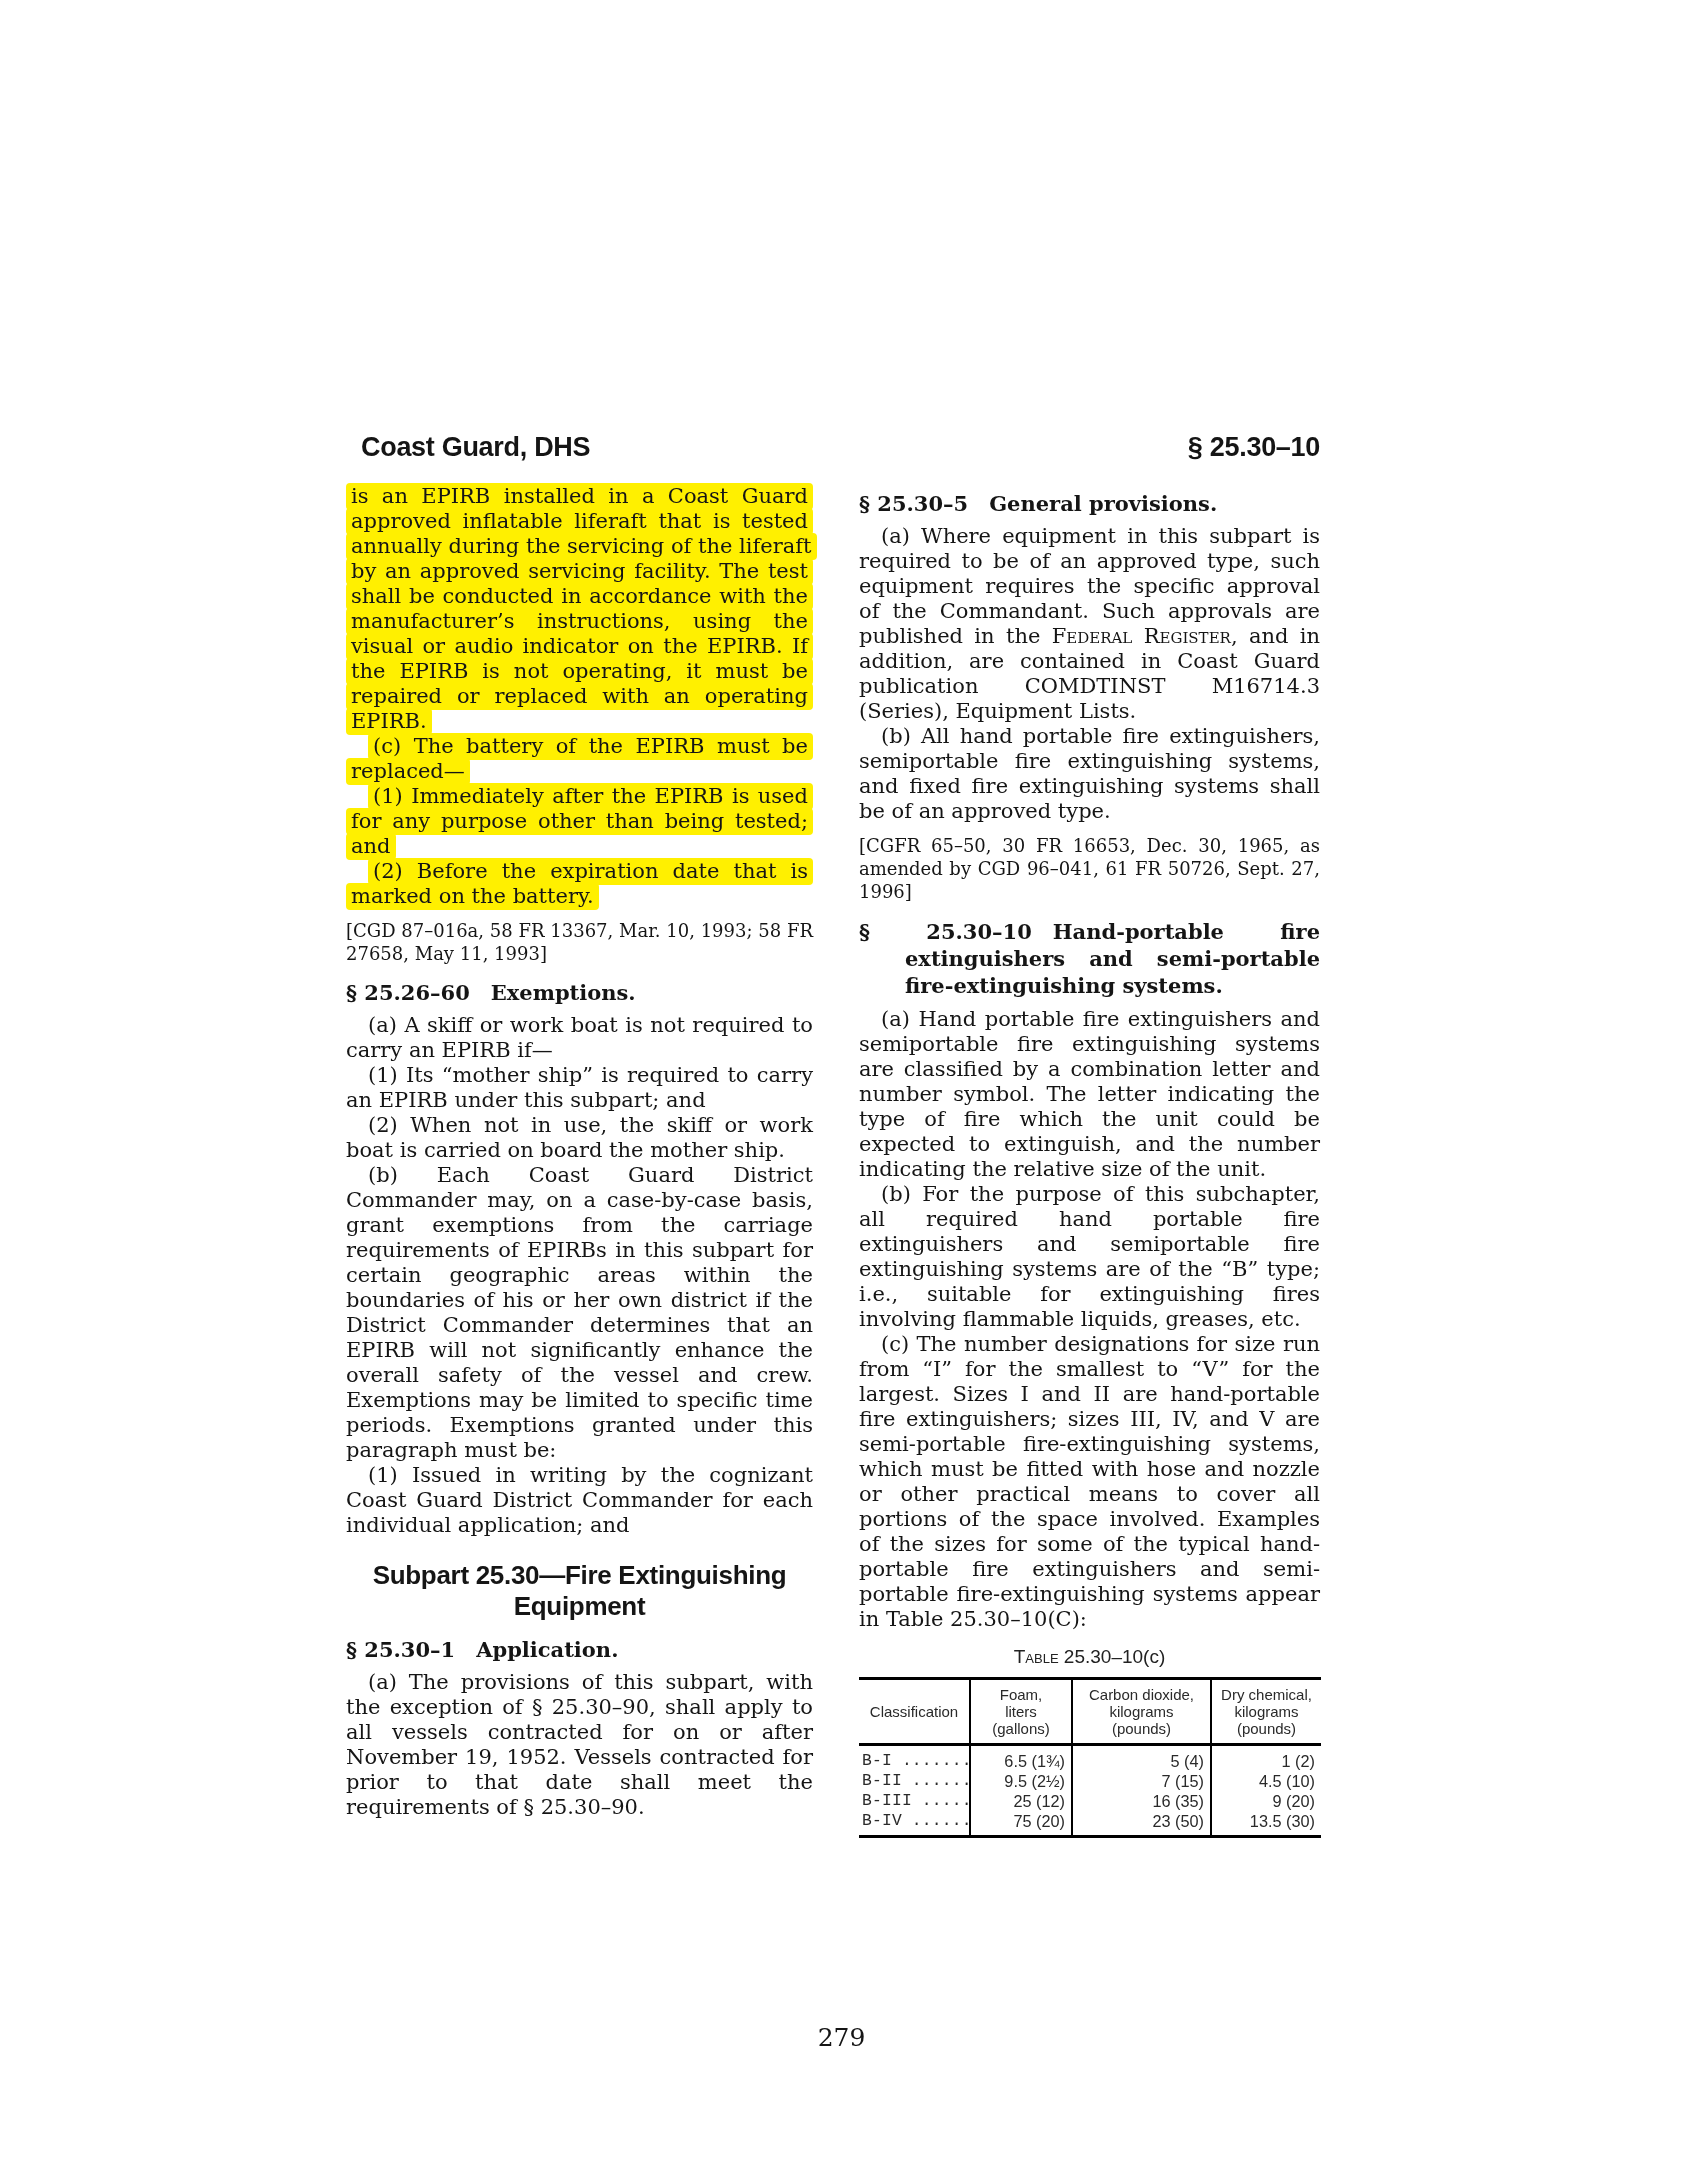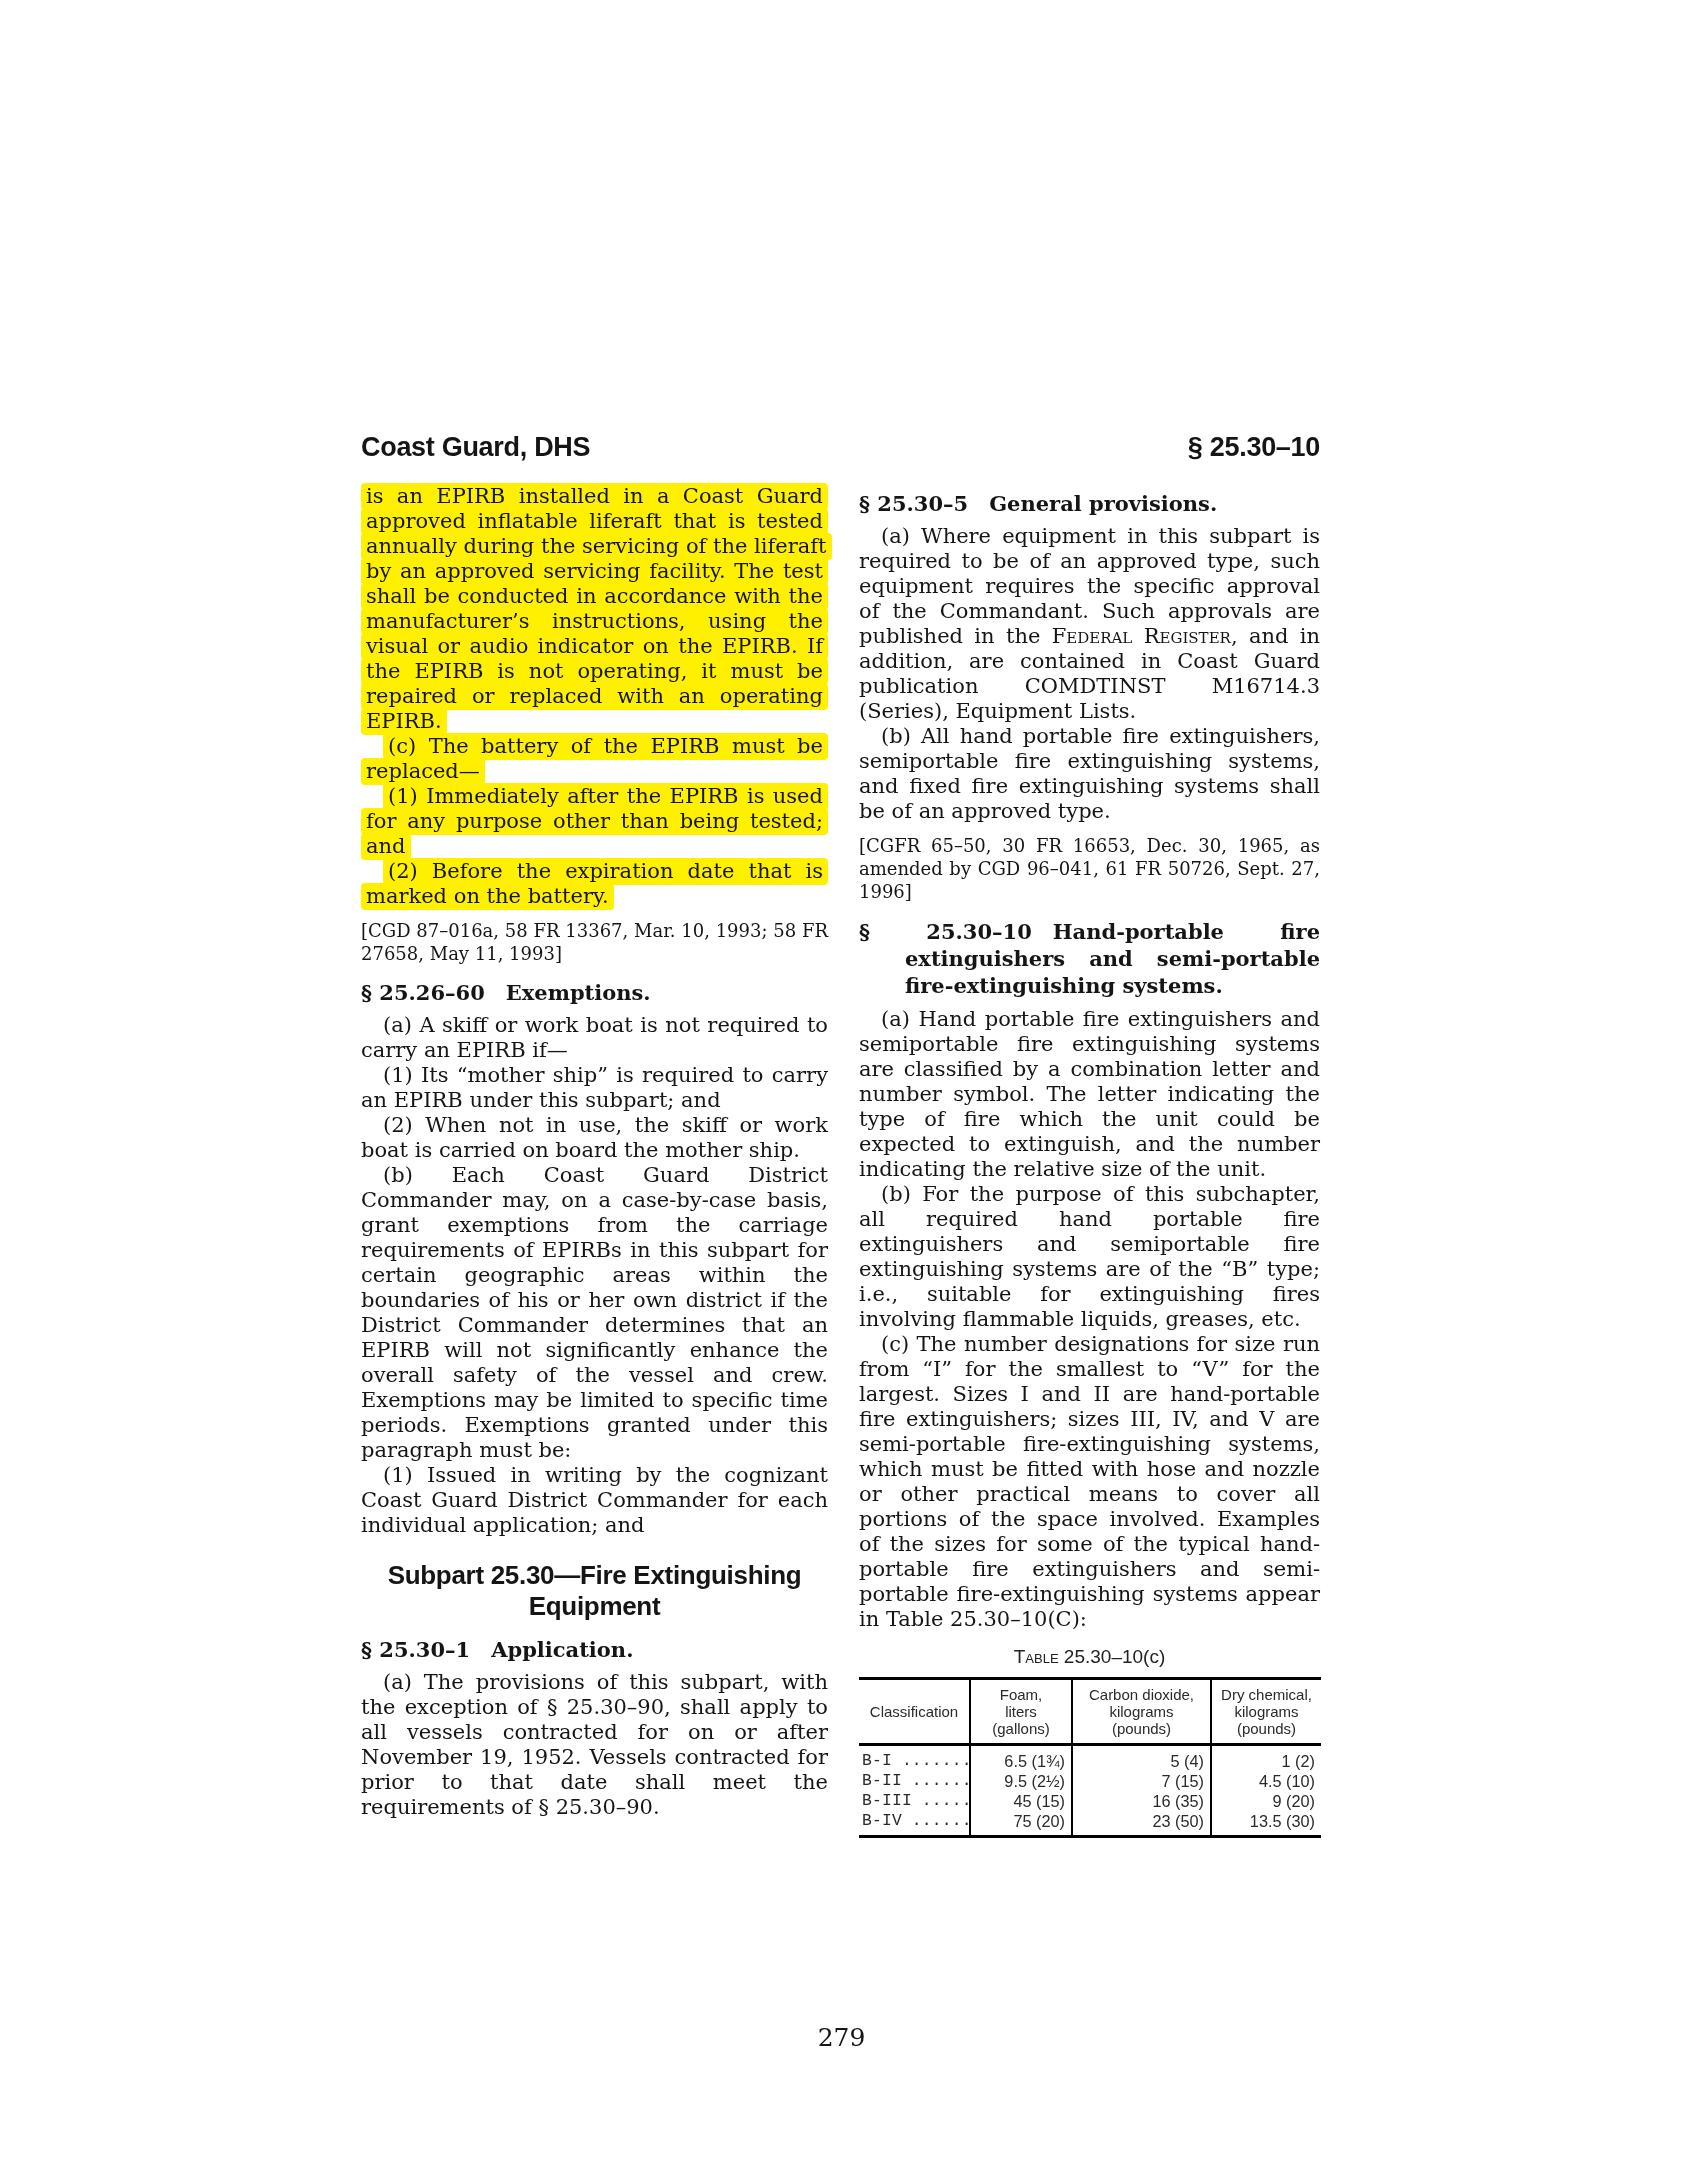--- a/index.html
+++ b/index.html
@@ -21,21 +21,21 @@
   }
   .runhead.left  { left:361px; }
   .runhead.right { left:859px; width:461px; text-align:right; }
 
   
   .col {
     position:absolute;
     font-size:21px; line-height:25px;
     text-align:justify;
   }
-  .col.left  { left:361px; top:484px; width:467px; }
+  .col.left  { left:346px; top:484px; width:467px; }
   .col.right { left:859px; top:491px; width:461px; }
 
   p { margin:0; }
   .indent { text-indent:22px; }
 
   
   .hl {
     padding:1px 5px 2px 5px;
     border-radius:4px;
     -webkit-box-decoration-break:clone;
@@ -189,21 +189,21 @@
             <td class="cv">1 (2)</td>
           </tr>
           <tr>
             <td class="cls">B-II ...............</td>
             <td class="cv">9.5 (2½)</td>
             <td class="cv">7 (15)</td>
             <td class="cv">4.5 (10)</td>
           </tr>
           <tr>
             <td class="cls">B-III ..............</td>
-            <td class="cv">45 (15)</td>
+            <td class="cv">25 (12)</td>
             <td class="cv">16 (35)</td>
             <td class="cv">9 (20)</td>
           </tr>
           <tr>
             <td class="cls">B-IV ..............</td>
             <td class="cv">75 (20)</td>
             <td class="cv">23 (50)</td>
             <td class="cv">13.5 (30)</td>
           </tr>
         </tbody>

